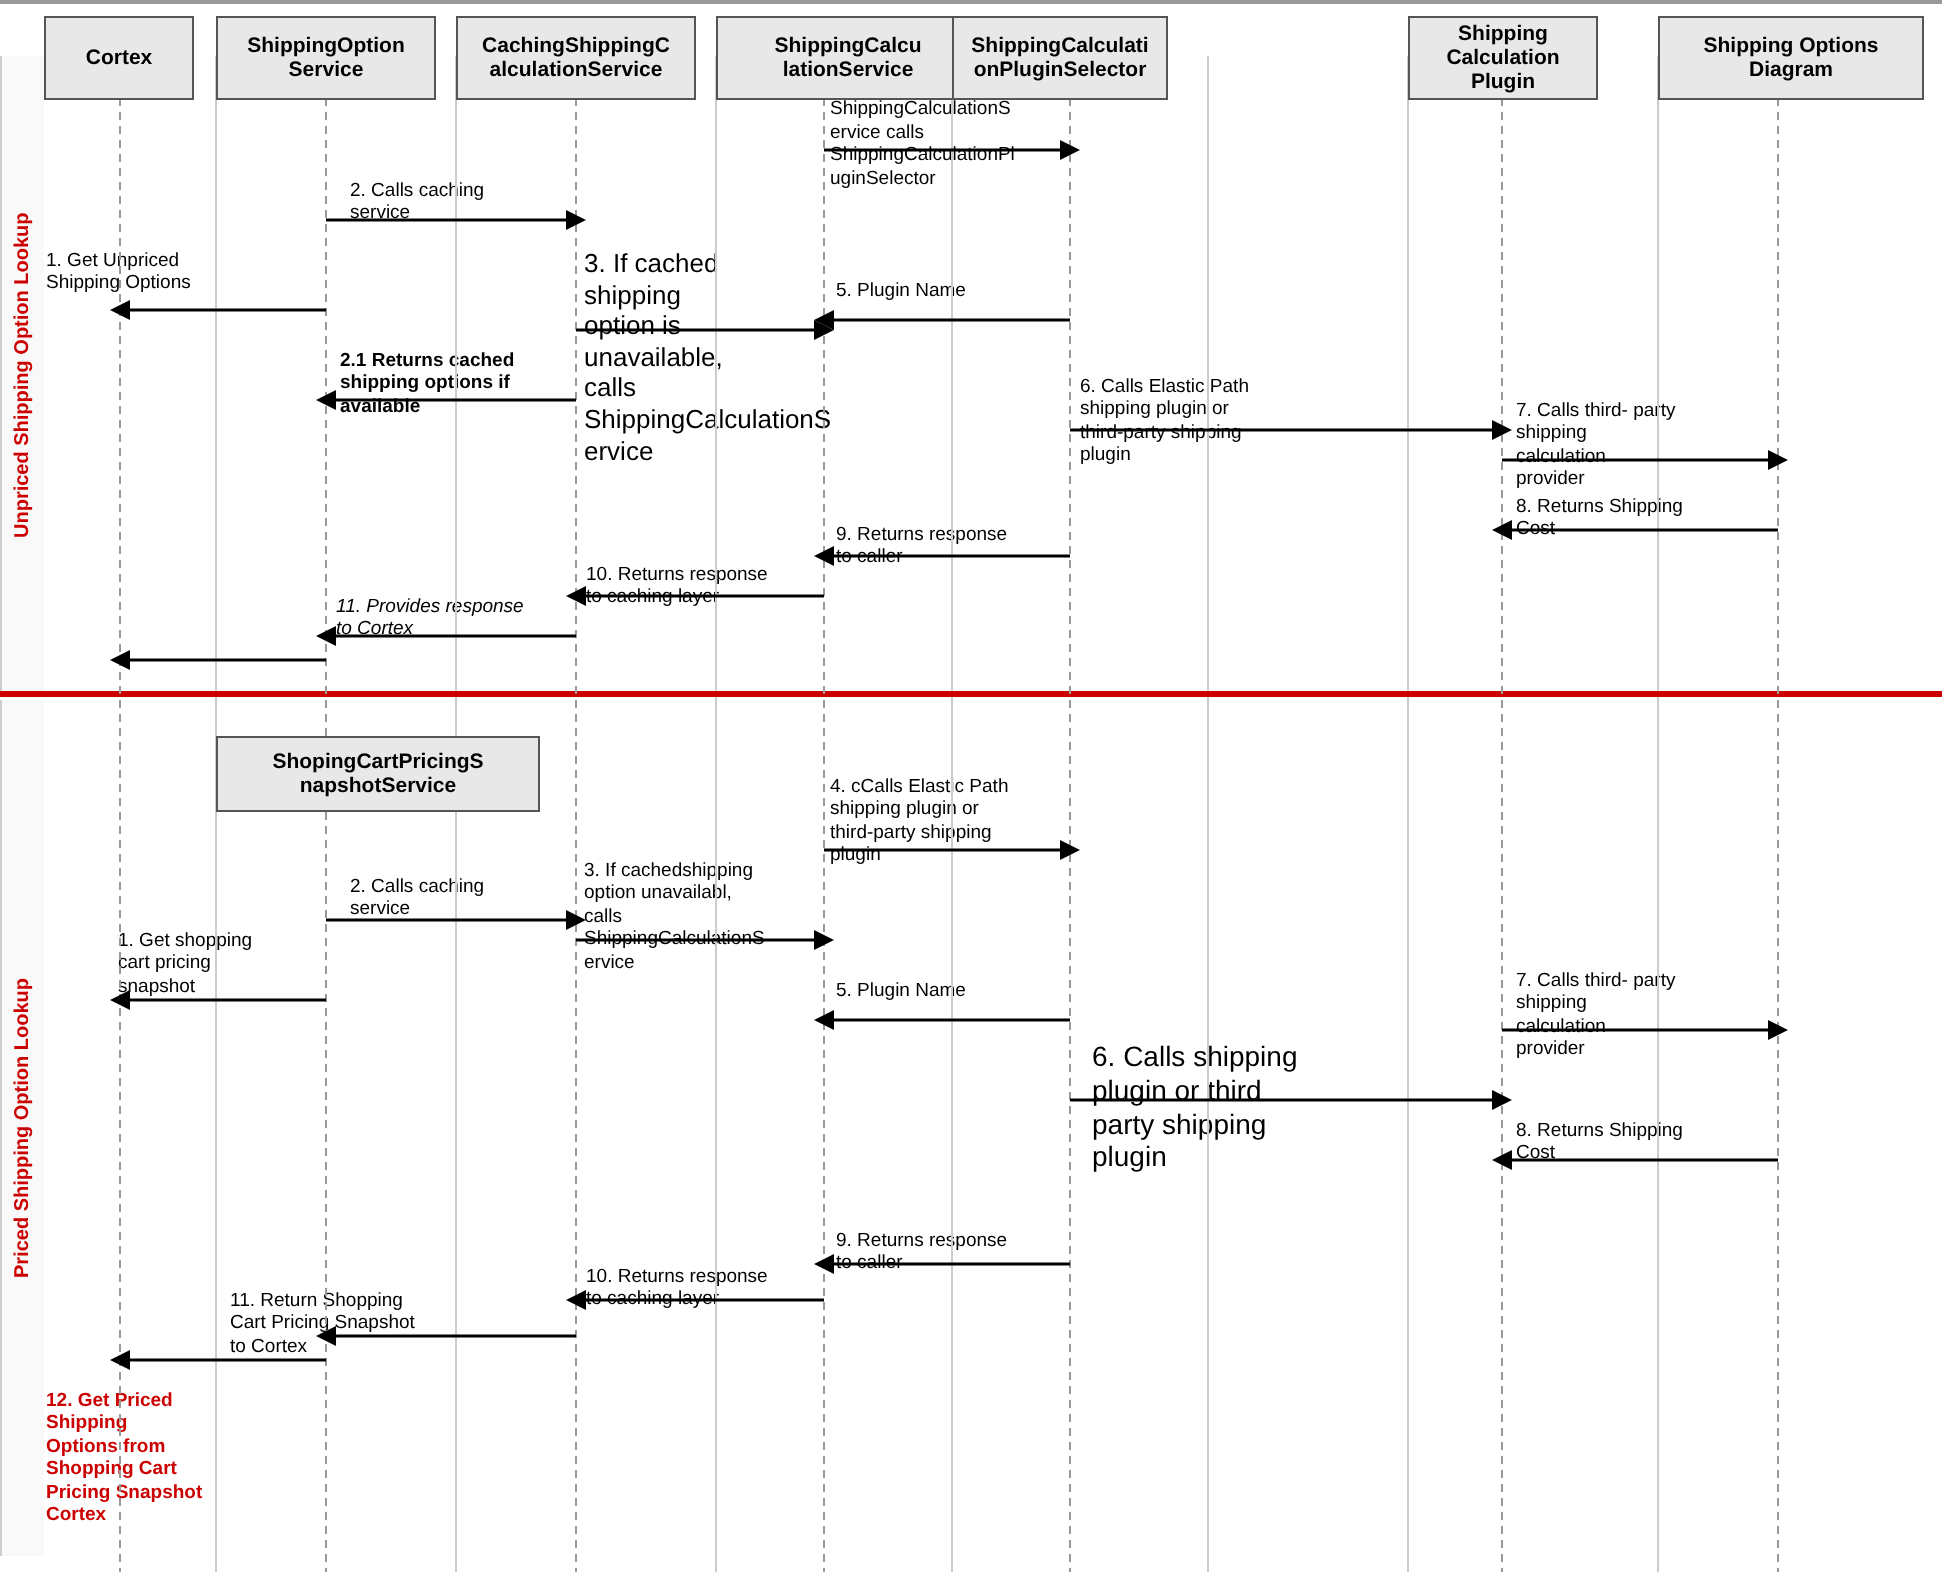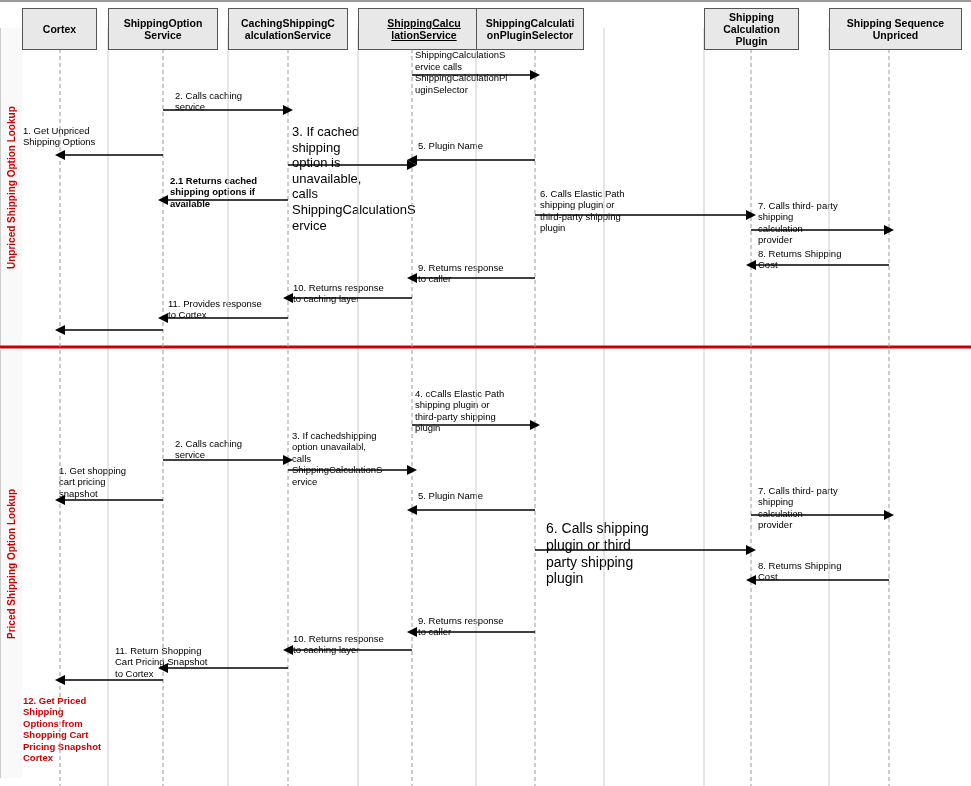--- a/index.html
+++ b/index.html
@@ -204,44 +204,47 @@
   </div>
 
   <div class="actor-box" style="left:108px; width:110px; top:8px; height:42px; display:flex; align-items:center; justify-content:center; text-align:center;">
     <span>ShippingOption<br>Service</span>
   </div>
 
   <div class="actor-box" style="left:228px; width:120px; top:8px; height:42px; display:flex; align-items:center; justify-content:center; ">
     <span>CachingShippingC<br>alculationService</span>
   </div>
 
-  <div class="actor-box" style="left:358px; width:132px; top:8px; height:42px; display:flex; align-items:center; justify-content:center; text-align:center;text-decoration:underline;">
+  <div class="actor-box" style="left:358px; width:132px; top:8px; height:42px; display:flex; align-items:center; justify-content:center; text-align:center;">
     <span>ShippingCalcu<br>lationService</span>
   </div>
 
   <div class="actor-box" style="left:476px; width:108px; top:8px; height:42px; display:flex; align-items:center; justify-content:center; text-align:center;">
     <span>ShippingCalculati<br>onPluginSelector</span>
   </div>
 
   <div class="actor-box" style="left:704px; width:95px; top:8px; height:42px; display:flex; align-items:center; justify-content:center; text-align:center;">
     <span>Shipping<br>Calculation<br>Plugin</span>
   </div>
 
   <div class="actor-box" style="left:829px; width:133px; top:8px; height:42px; display:flex; align-items:center; justify-content:center; text-align:center;">
-    <span>Shipping Sequence Unpriced</span>
+    <span>Shipping Options Diagram</span>
   </div>
 
   <div class="swimlane-label swimlane-top" style="top:28px; height:319px; font-size:10px;">
     <span>Unpriced Shipping Option Lookup</span>
   </div>
 
   <div class="swimlane-label swimlane-bottom" style="top:350px; height:428px; font-size:10px;">
     <span>Priced Shipping Option Lookup</span>
   </div>
 
+  <div class="actor-box-mid" style="left:108px; top:368px; width:162px; height:38px; display:flex; align-items:center; justify-content:center; text-align:center;">
+    <span>ShopingCartPricingS<br>napshotService</span>
+  </div>
 
   <div style="position:absolute; left:23px; top:125px; width:120px; font-size:9.5px; color:#000; line-height:1.2;">
     1. Get Unpriced<br>Shipping Options
   </div>
 
   <div style="position:absolute; left:175px; top:90px; width:100px; font-size:9.5px; color:#000; line-height:1.2;">
     2. Calls caching<br>service
   </div>
 
   <div style="position:absolute; left:415px; top:38px; width:115px; font-size:9.5px; color:#000; line-height:1.2;">
@@ -273,21 +276,21 @@
   </div>
 
   <div style="position:absolute; left:418px; top:262px; width:100px; font-size:9.5px; color:#000; line-height:1.2;">
     9. Returns response<br>to caller
   </div>
 
   <div style="position:absolute; left:293px; top:282px; width:110px; font-size:9.5px; color:#000; line-height:1.2;">
     10. Returns response<br>to caching layer
   </div>
 
-  <div style="position:absolute; left:168px; top:298px; width:110px; font-size:9.5px; color:#000; line-height:1.2;">
+  <div style="position:absolute; left:168px; top:298px; width:110px; font-size:9.5px; color:#000; line-height:1.2;font-style:italic;">
     11. Provides response<br>to Cortex
   </div>
 
   <div style="position:absolute; left:23px; top:465px; width:120px; font-size:9.5px; color:#000; line-height:1.2;margin-left:36px;">
     1. Get shopping<br>cart pricing<br>snapshot
   </div>
 
   <div style="position:absolute; left:175px; top:438px; width:100px; font-size:9.5px; color:#000; line-height:1.2;">
     2. Calls caching<br>service
   </div>

